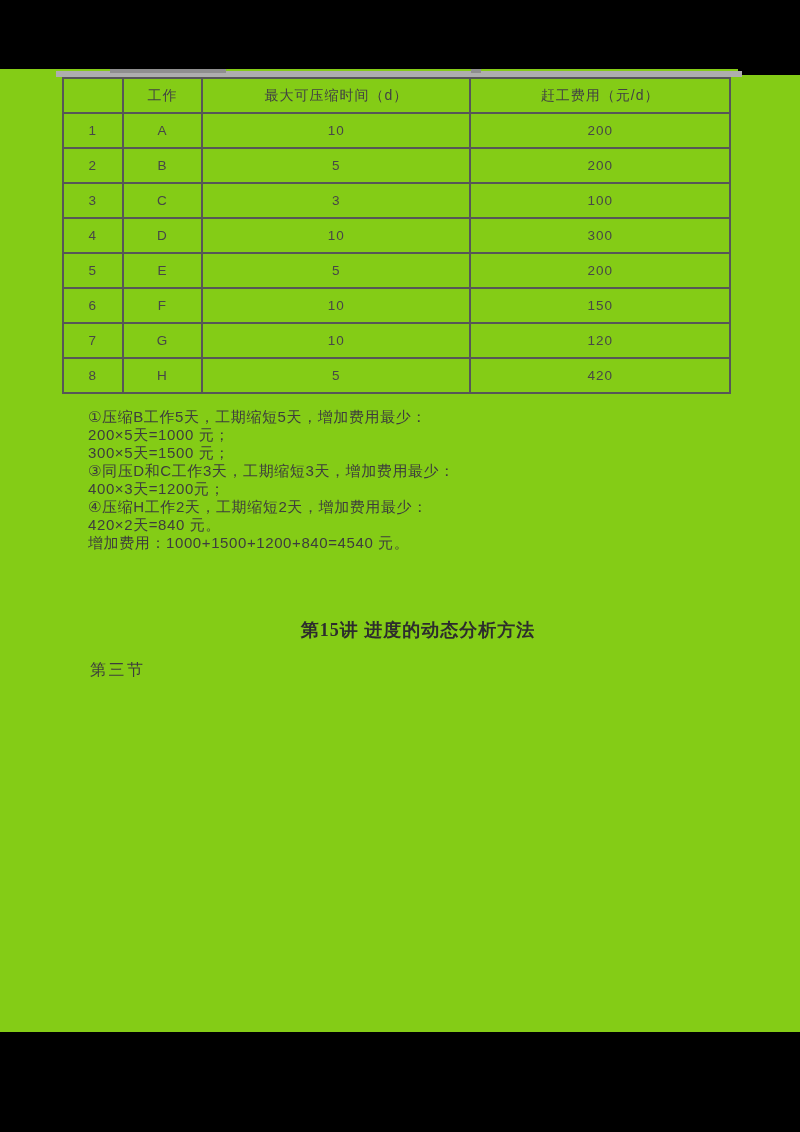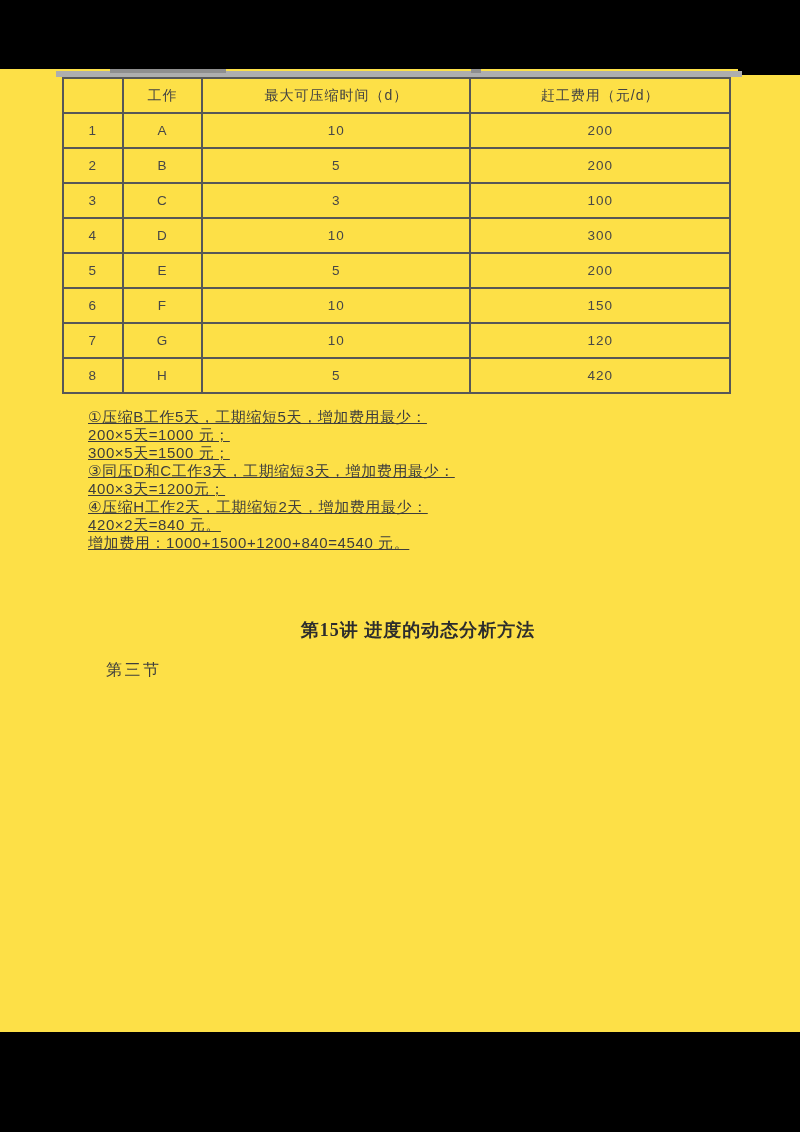--- a/index.html
+++ b/index.html
@@ -4,21 +4,21 @@
 <style>
   * { margin:0; padding:0; box-sizing:border-box; }
   html,body { background:#ffffff; }
   body {
     width:800px; height:1132px;
     font-family:"Liberation Sans","DejaVu Sans",sans-serif;
     -webkit-font-smoothing:antialiased;
   }
   .screen {
     position:relative; width:800px; height:1132px;
-    background:#fde047; overflow:hidden;
+    background:#84cc16; overflow:hidden;
   }
 
   
   .letterbox { position:absolute; left:0; width:800px; background:#000000; }
   .letterbox-top { top:0; height:69px; }
   .letterbox-top::after{
     content:""; position:absolute; right:0; top:69px; width:62px; height:6px; background:#000000;
   }
   .letterbox-bottom { top:1032px; height:100px; }
 
@@ -44,34 +44,34 @@
   }
   table.crash-table th { font-size:14px; color:#424242; }
   .colw0{width:56px;} .colw1{width:75px;} .colw2{width:252px;} .colw3{width:244px;margin-left:32px;}
 
   
   .notes {
     position:absolute; left:88px; top:408px;
     font-size:15px; line-height:18px; color:#3d3d3d;
     letter-spacing:0.6px;
   }
-  .note-line { height:18px; white-space:nowrap;text-decoration:underline; }
+  .note-line { height:18px; white-space:nowrap; }
 
   
   .heading {
     position:absolute; top:618px; left:18px; width:800px;
     text-align:center;
     font-family:"Liberation Serif","DejaVu Serif",serif;
     font-weight:bold; font-size:18px; color:#2d2d2d;
     letter-spacing:1px;
   }
 
   
   .section-label {
-    position:absolute; left:106px; top:660px;
+    position:absolute; left:90px; top:660px;
     font-size:16px; color:#3d3d3d; letter-spacing:2.5px;
   }
 </style>
 </head>
 <body>
 
 <div class="screen">
 
   <div class="letterbox letterbox-top"></div>
 

